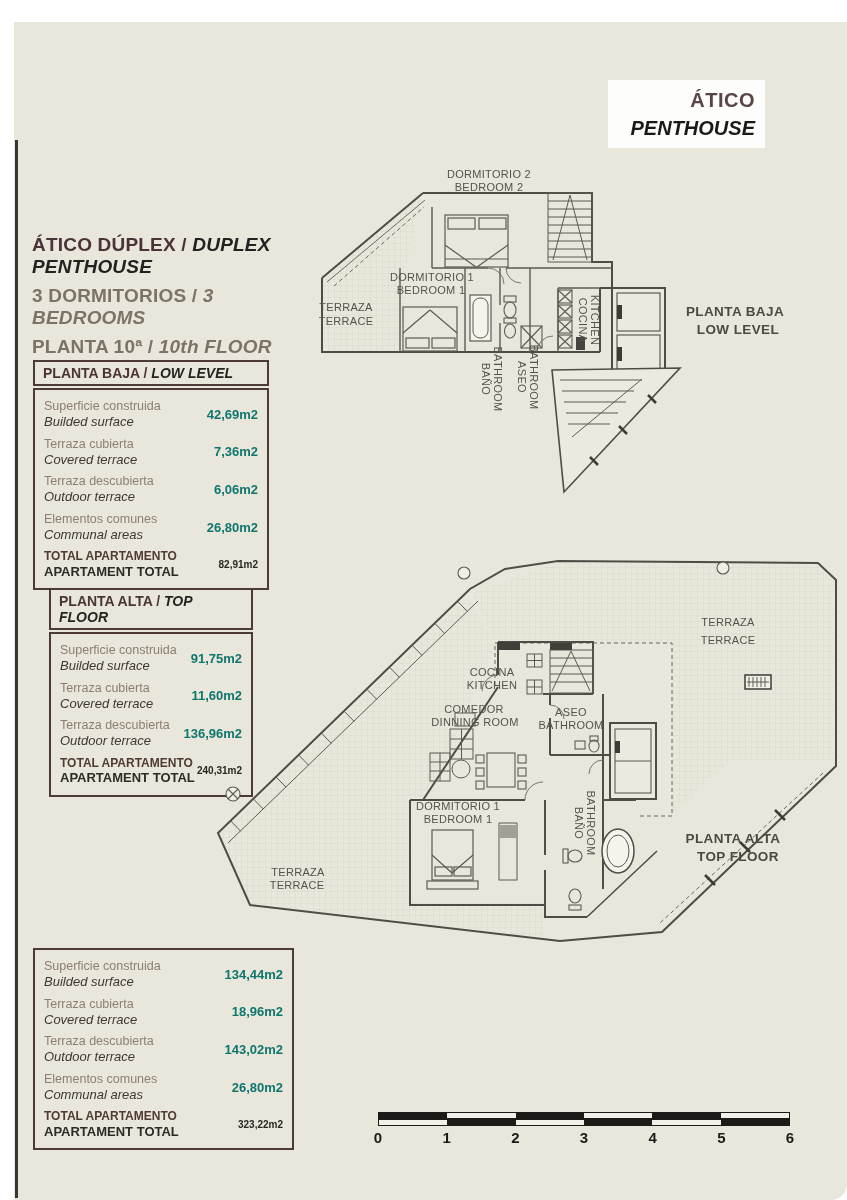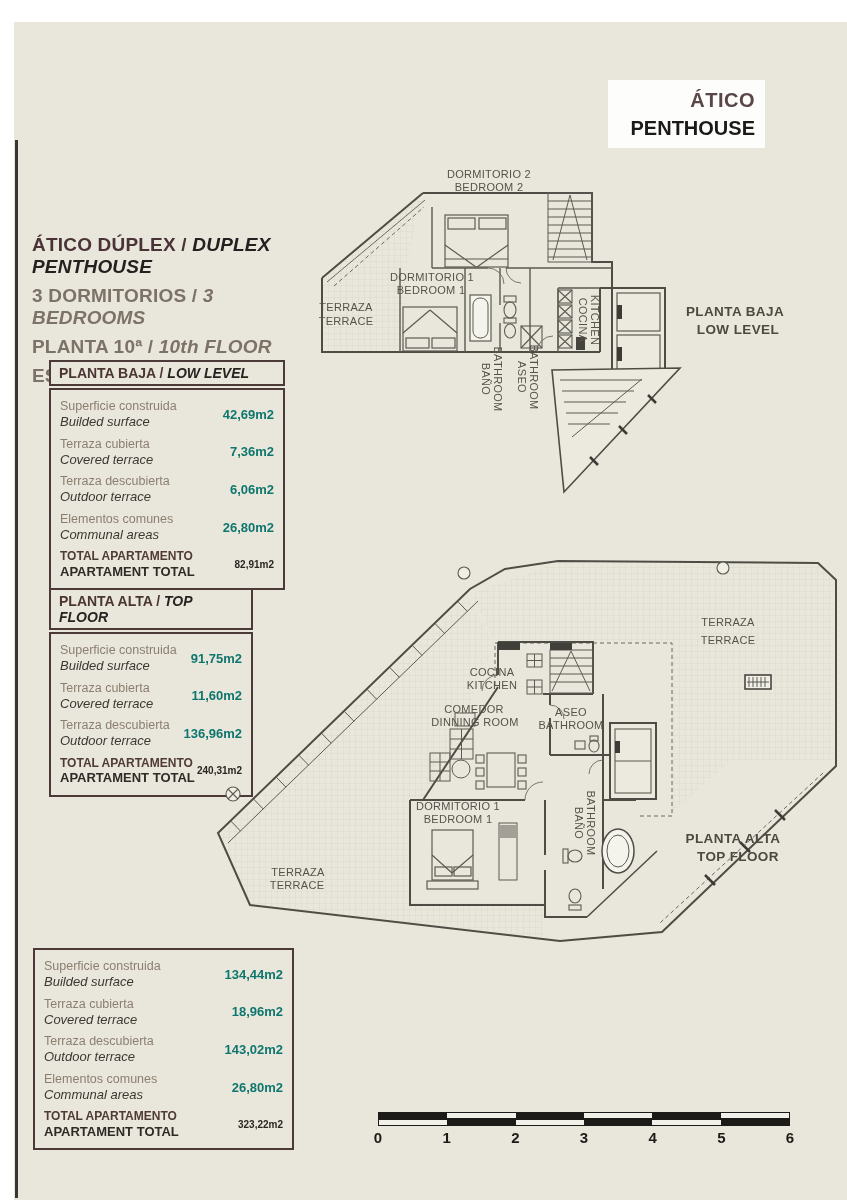--- a/index.html
+++ b/index.html
@@ -1,37 +1,37 @@
 <!DOCTYPE html>
 <html><head>
 <meta charset="utf-8">
 <style>
   html,body{margin:0;padding:0;background:#ffffff;}
   #canvas{position:relative;width:847px;height:1200px;background:#ffffff;overflow:hidden;
-          font-family:"Liberation Sans",sans-serif;}
+          font-family:"Liberation Sans",sans-serif;border-radius:16px;}
   #paper{position:absolute;left:14px;top:22px;width:833px;height:1178px;background:#e9e7db;}
   #leftbar{position:absolute;left:15px;top:140px;width:3px;height:1058px;background:#3a3633;}
 
   
   .title-box{position:absolute;left:608px;top:80px;width:157px;height:68px;background:#fdfdfb;
              text-align:right;padding:9px 10px 0 0;box-sizing:border-box;}
   .title-es{font-size:20px;font-weight:bold;color:#5a4646;letter-spacing:.5px;}
-  .title-en{font-size:20px;font-weight:bold;color:#1c1a18;margin-top:5px;padding-left:13px;}
+  .title-en{font-size:20px;font-weight:bold;font-style:italic;color:#1c1a18;margin-top:5px;padding-left:13px;}
 
   
   .info{position:absolute;left:32px;top:234px;width:300px;}
   .info div{margin-bottom:7px;font-size:19px;letter-spacing:.2px;}
   .info .es{font-weight:bold;}
   .info .en{font-weight:bold;font-style:italic;}
   .l1 .es{color:#4a3336;} .l1 .en{color:#242020;}
   .lg .es,.lg .en{color:#7c7268;margin-top:10px;}
 
   
   .ftable{position:absolute;box-sizing:border-box;}
-  .t1{left:33px;top:360px;width:236px;margin-left:16px;}
+  .t1{left:33px;top:360px;width:236px;}
   .t2{left:49px;top:588px;width:204px;}
   .t3{left:33px;top:948px;width:261px;}
   .t-head{border:2px solid #4c3a38;padding:3px 8px;margin-bottom:2px;font-size:14px;background:#e9e7db;}
   .t-head .es{font-weight:bold;color:#4a3533;}
   .t-head .en{font-weight:bold;font-style:italic;color:#262220;}
   .t-body{border:2px solid #4c3a38;padding:5px 9px 6px 9px;background:#e9e7db;}
   .t-row{display:flex;justify-content:space-between;align-items:center;padding:4px 0 3px 0;}
   .t-row .lab{line-height:1.2;}
   .t-row .es{display:block;font-size:12.5px;color:#8b7e71;}
   .t-row .en{display:block;font-size:13px;font-style:italic;color:#3c3733;}

